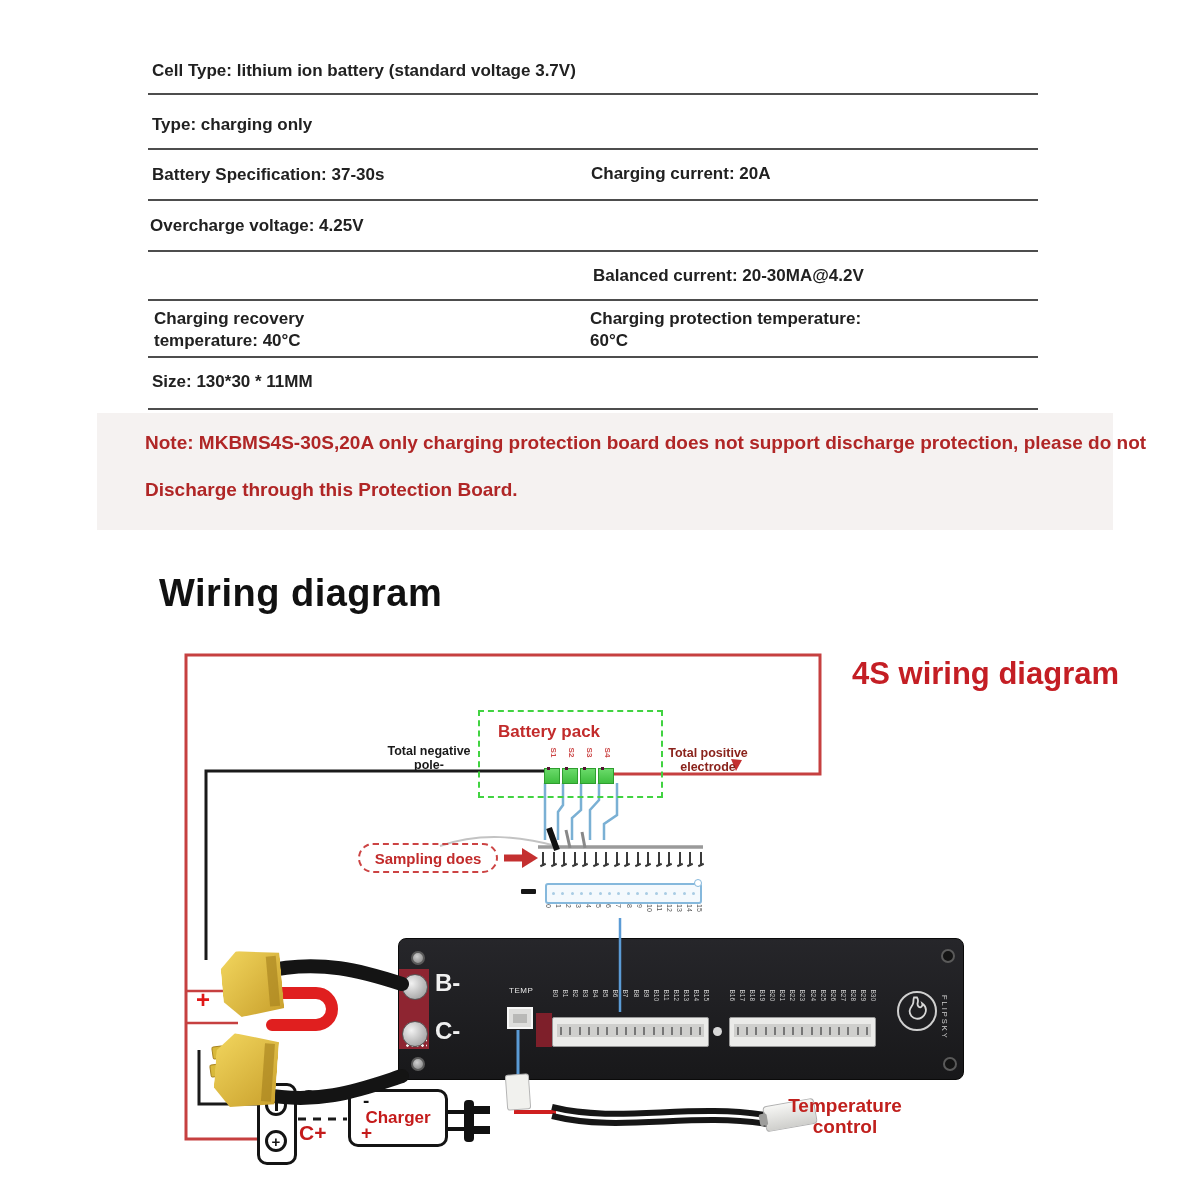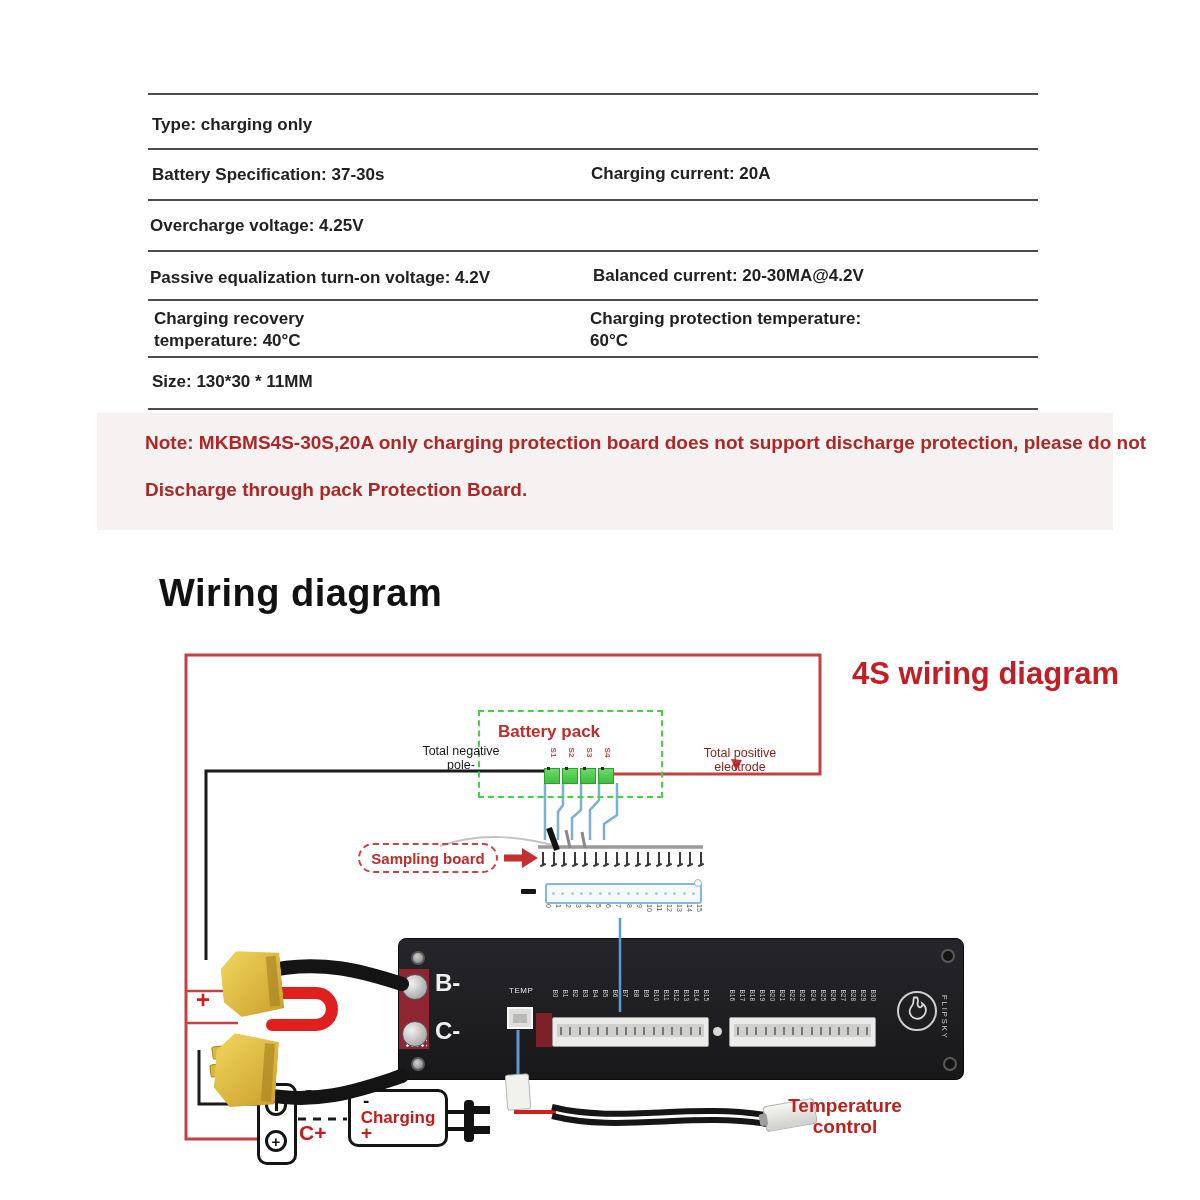--- a/index.html
+++ b/index.html
@@ -16,21 +16,21 @@
   .h-wiring{position:absolute;left:159px;top:572px;font-size:38px;font-weight:800;color:#111;letter-spacing:.5px;}
   .h-4s{position:absolute;left:852px;top:656px;font-size:31px;font-weight:800;color:#c41e24;}
   
   .green-box{position:absolute;left:478px;top:710px;width:181px;height:84px;border:2px dashed #41d341;z-index:2;}
   .bp-label{position:absolute;left:498px;top:722px;width:144px;font-size:17px;font-weight:bold;color:#c22b2b;z-index:3;}
   #cells{position:absolute;left:544px;top:768px;display:flex;gap:2px;z-index:3;}
   .cell{width:16px;height:16px;background:linear-gradient(#6ada6a,#3fbf3f);border:1px solid #2e9e2e;box-sizing:border-box;position:relative;}
   .cell::after{content:"";position:absolute;left:2px;top:-2px;width:3px;height:3px;background:#513;}
   #cell-labels{position:absolute;left:544px;top:748px;display:flex;z-index:3;}
   .rlabel{display:inline-block;width:18px;text-align:center;transform:rotate(90deg);font-size:8px;font-weight:bold;color:#cc4545;}
-  .pole-label{position:absolute;width:96px;text-align:center;font-size:12.5px;font-weight:normal;line-height:1.15;white-space:pre-line;z-index:3;margin-left:32px;}
+  .pole-label{position:absolute;width:96px;text-align:center;font-size:12.5px;font-weight:bold;line-height:1.15;white-space:pre-line;z-index:3;}
   
   .samp-box{position:absolute;left:358px;top:843px;width:140px;height:30px;border:2px dashed #cc4343;border-radius:15px;
             display:flex;align-items:center;justify-content:center;font-size:15px;font-weight:bold;color:#c22b2b;z-index:3;box-sizing:border-box;}
   .blue-conn{position:absolute;left:545px;top:883px;width:157px;height:21px;border:2px solid #85b8dc;background:#f4f9fd;border-radius:3px;
              display:flex;align-items:center;justify-content:space-between;padding:0 5px;box-sizing:border-box;z-index:2;}
   .blue-conn::after{content:"";position:absolute;right:-2px;top:-6px;width:6px;height:6px;border:1.5px solid #85b8dc;border-radius:50%;background:#fff;}
   .bdot{width:3px;height:3px;border-radius:50%;background:#a9cce4;}
   .minus-mark{position:absolute;left:521px;top:889px;width:15px;height:5px;background:#161616;border-radius:1px;z-index:3;}
   #pin-numbers{position:absolute;left:546px;top:903px;width:156px;display:flex;justify-content:space-between;z-index:2;}
   .num{display:inline-block;width:5px;transform:rotate(90deg);font-size:7px;color:#555;}
@@ -90,48 +90,48 @@
   .temp-sensor{position:absolute;left:764px;top:1102px;width:50px;height:24px;background:linear-gradient(#f6f6f4,#cfcfcc);
                border:1px solid #b0b0b0;border-radius:4px;transform:rotate(-10deg);z-index:5;}
   .temp-sensor::after{content:"";position:absolute;left:-6px;top:6px;width:8px;height:12px;background:#9d9d9b;border-radius:2px;}
   .tc-label{position:absolute;left:788px;top:1096px;width:114px;text-align:center;font-size:19px;font-weight:bold;color:#c0201d;line-height:1.1;white-space:pre-line;z-index:5;}
 </style>
 </head>
 <body>
 
 <div class="page">
 
+  <div class="t" style="left:152px;top:60px;">Cell Type: lithium ion battery (standard voltage 3.7V)</div>
   <div class="hline" style="top:93px;"></div>
 
   <div class="t" style="left:152px;top:114px;">Type: charging only</div>
   <div class="hline" style="top:148px;"></div>
 
   <div class="t" style="left:152px;top:164px;">Battery Specification: 37-30s</div>
   <div class="t" style="left:591px;top:163px;">Charging current: 20A</div>
   <div class="hline" style="top:199px;"></div>
 
   <div class="t" style="left:150px;top:215px;">Overcharge voltage: 4.25V</div>
   <div class="hline" style="top:250px;"></div>
 
-  <div class="t" style="left:150px;top:267px;">Passive equalization turn-on voltage: 4.2V</div>
   <div class="t" style="left:593px;top:265px;">Balanced current: 20-30MA@4.2V</div>
   <div class="hline" style="top:299px;"></div>
 
   <div class="t" style="left:154px;top:308px;">Charging recovery
 temperature: 40°C</div>
   <div class="t" style="left:590px;top:308px;">Charging protection temperature:
 60°C</div>
   <div class="hline" style="top:356px;"></div>
 
   <div class="t" style="left:152px;top:371px;">Size: 130*30 * 11MM</div>
   <div class="hline" style="top:408px;"></div>
 
   <div class="note-bg"></div>
   <div class="note-line" style="left:145px;top:432px;">Note: MKBMS4S-30S,20A only charging protection board does not support discharge protection, please do not</div>
-  <div class="note-line" style="left:145px;top:479px;">Discharge through pack Protection Board.</div>
+  <div class="note-line" style="left:145px;top:479px;">Discharge through this Protection Board.</div>
 
   <div class="h-wiring">Wiring diagram</div>
   <div class="h-4s">4S wiring diagram</div>
 
   <svg class="layer" style="z-index:1;" width="1200" height="1200" viewBox="0 0 1200 1200">
 
     <path d="M264,1139 H186 V655 H820 V774 H612" stroke="#c64040" stroke-width="3" fill="none"></path>
     <path d="M186,991 H272 M186,1023 H238" stroke="#c64040" stroke-width="2.5" fill="none"></path>
 
     <path d="M545,771 H206 V960" stroke="#1a1a1a" stroke-width="3" fill="none"></path>
@@ -165,21 +165,21 @@
       <span class="cell"></span>
       <span class="cell"></span>
       <span class="cell"></span>
       <span class="cell"></span>
     </div>
   <div class="pole-label" style="left:381px;top:744px;color:#1a1a1a;">Total negative
 pole-</div>
   <div class="pole-label" style="left:660px;top:746px;color:#8a231c;">Total positive
 electrode</div>
 
-  <div class="samp-box">Sampling board</div>
+  <div class="samp-box">Sampling does</div>
   <div id="pins">
       <span class="hpin"></span>
       <span class="hpin"></span>
       <span class="hpin"></span>
       <span class="hpin"></span>
       <span class="hpin"></span>
       <span class="hpin"></span>
       <span class="hpin"></span>
       <span class="hpin"></span>
       <span class="hpin"></span>
@@ -348,21 +348,21 @@
   <div class="plus-red">+</div>
 
   <div class="term-block">
     <div class="circ circ-minus"></div>
     <div class="circ circ-plus">+</div>
   </div>
   <div class="cm-label">C-</div>
   <div class="cp-label">C+</div>
   <div class="charger">
     <div class="chg-minus">-</div>
-    <div class="chg-label">Charging</div>
+    <div class="chg-label">Charger</div>
     <div class="chg-plus">+</div>
   </div>
   <div class="plug">
     <div class="p1"></div>
     <div class="p2"></div>
     <div class="bar"></div>
     <div class="g1"></div>
     <div class="g2"></div>
   </div>
 

